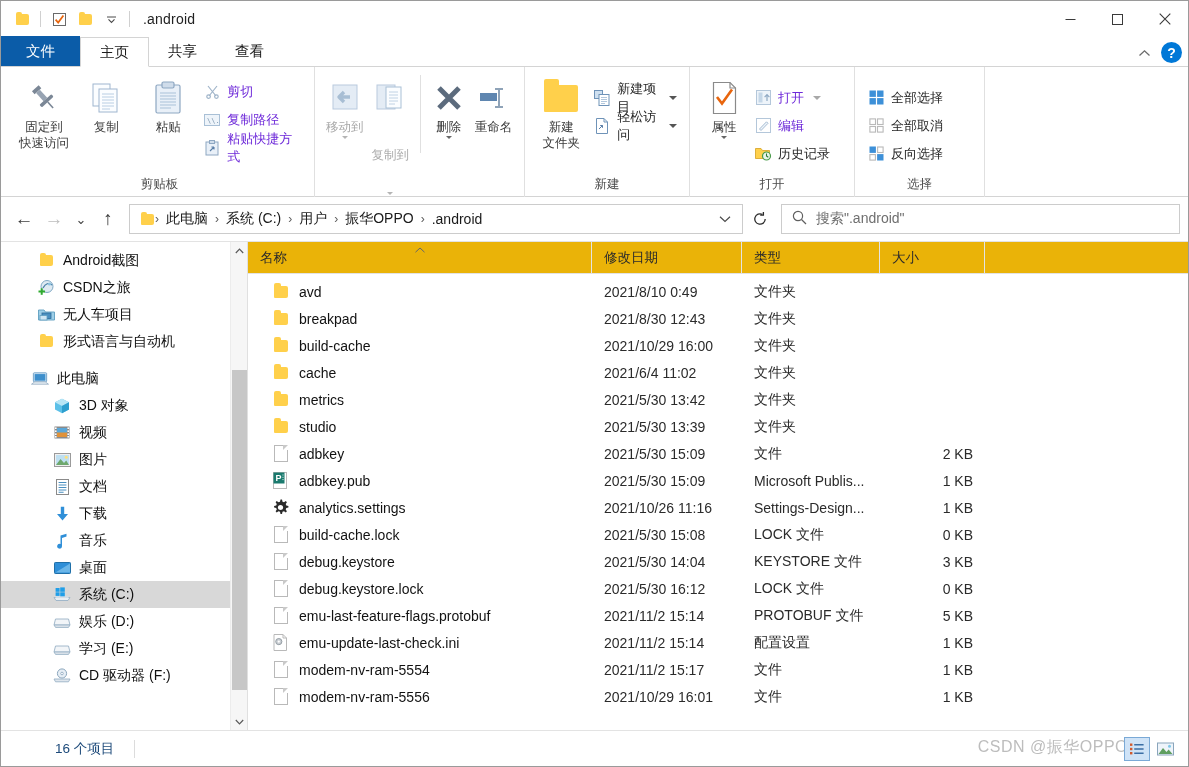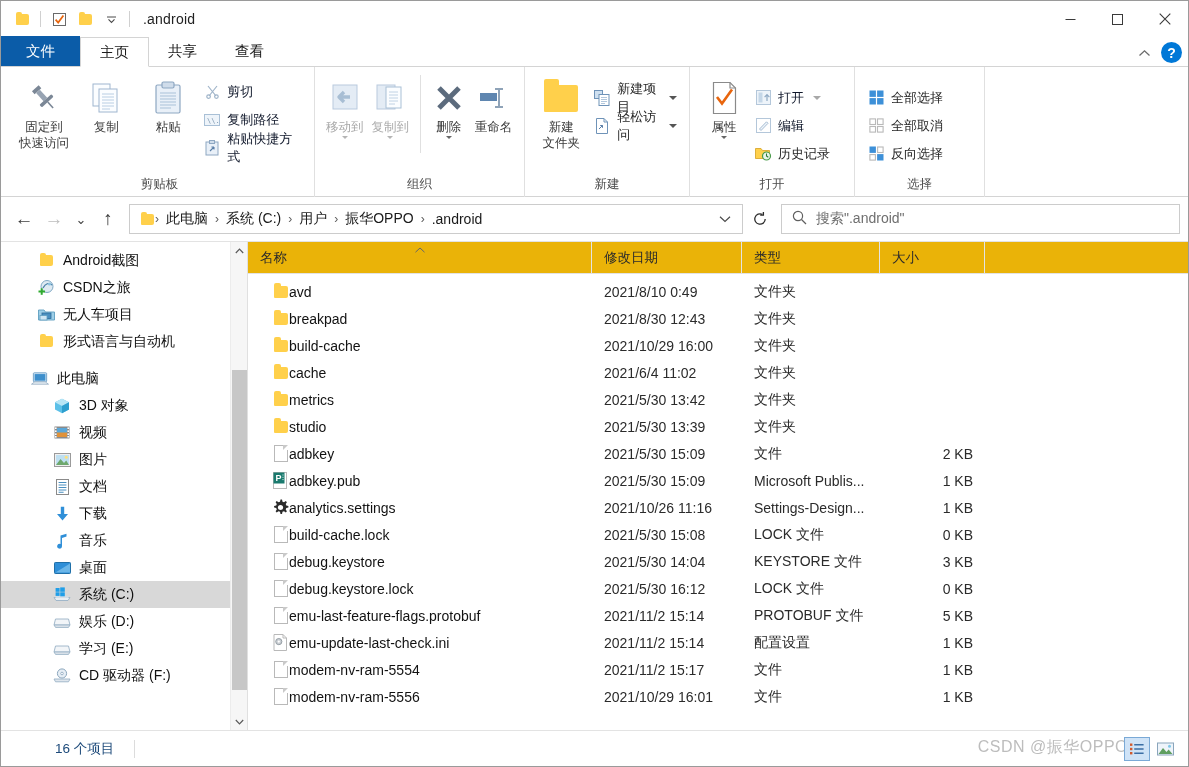--- a/index.html
+++ b/index.html
@@ -130,21 +130,21 @@
   .big-btn.disabled { color: #a9a9a9; }
   .big-btn .glyph { height: 42px; display:flex; align-items:center; justify-content:center; }
   .big-btn .lbl2 { line-height: 16px; }
   .mini-col { display: flex; flex-direction: column; gap: 3px; padding-top: 6px; }
   .mini-btn {
     display: flex; align-items: center; gap: 6px;
     font-size: 13px; color: #262626;
     height: 25px; padding: 0 4px;
     cursor: default;
   }
-  .mini-btn.disabled { color: #0f172a; }
+  .mini-btn.disabled { color: #6d28d9; }
   .mini-ico { width: 18px; height: 18px; display:flex; align-items:center; justify-content:center; flex: 0 0 18px; }
   .caret-dn {
     width:0;height:0;border-left:4px solid transparent;border-right:4px solid transparent;
     border-top:4px solid #555; margin-left:3px;
   }
   .caret-dn.gray { border-top-color:#a8a8a8; }
   .caret-sm {
     width:0;height:0;border-left:3.5px solid transparent;border-right:3.5px solid transparent;
     border-top:3.5px solid #666; margin-top:1px;
   }
@@ -263,21 +263,21 @@
     font-size: 11px; color: #666;
   }
 
   .rows { flex: 1; overflow: hidden; padding-top: 4px; }
   .row {
     height: 27px; display: flex; align-items: center;
     font-size: 14px; color: #121212;
     cursor: default;
   }
   .cell { display: flex; align-items: center; overflow: hidden; white-space: nowrap; }
-  .cell.c-name { width: 344px; padding-left: 24px; }
+  .cell.c-name { width: 344px; padding-left: 24px; gap: 10px; }
   .cell.c-date { width: 150px; padding-left: 12px; color: #2b2b2b; }
   .cell.c-type { width: 138px; padding-left: 12px; color: #2b2b2b; }
   .cell.c-size { width: 105px; padding-right: 12px; justify-content: flex-end; color: #2b2b2b; }
   .fico { width: 17px; height: 18px; flex: 0 0 17px; display:flex; align-items:center; justify-content:center; }
 
   
   .page {
     width: 14px; height: 17px; background: #fff;
     border: 1px solid #b9b9b9; position: relative;
   }
@@ -460,21 +460,21 @@
         <div class="big-btn disabled" style="width:52px;">
           <div class="glyph">
             <svg width="36" height="34" viewBox="0 0 36 34">
               <rect x="6" y="4" width="24" height="24" fill="#e4ecf5" stroke="#b9cade" stroke-width="1"></rect>
               <path d="M23 16 H13 M17 11 L12 16 L17 21" stroke="#a8bed4" stroke-width="3.4" fill="none" stroke-linejoin="round"></path>
             </svg>
           </div>
           <div>移动到</div>
           <div class="caret-sm gray"></div>
         </div>
-        <div class="big-btn disabled" style="width:52px;">
+        <div class="big-btn disabled" style="width:52px;gap:28px;">
           <div class="glyph">
             <svg width="36" height="34" viewBox="0 0 36 34">
               <rect x="5" y="4" width="18" height="24" fill="#e4ecf5" stroke="#b9cade" stroke-width="1"></rect>
               <rect x="14" y="6" width="15" height="21" fill="#fbfdff" stroke="#a9c0d6" stroke-width="1"></rect>
               <g stroke="#c0d2e4" stroke-width="1">
                   <path d="M17 11 H26 M17 14 H26 M17 17 H26 M17 20 H26 M17 23 H23"></path>
                 </g>
             </svg>
           </div>
           <div>复制到</div>

